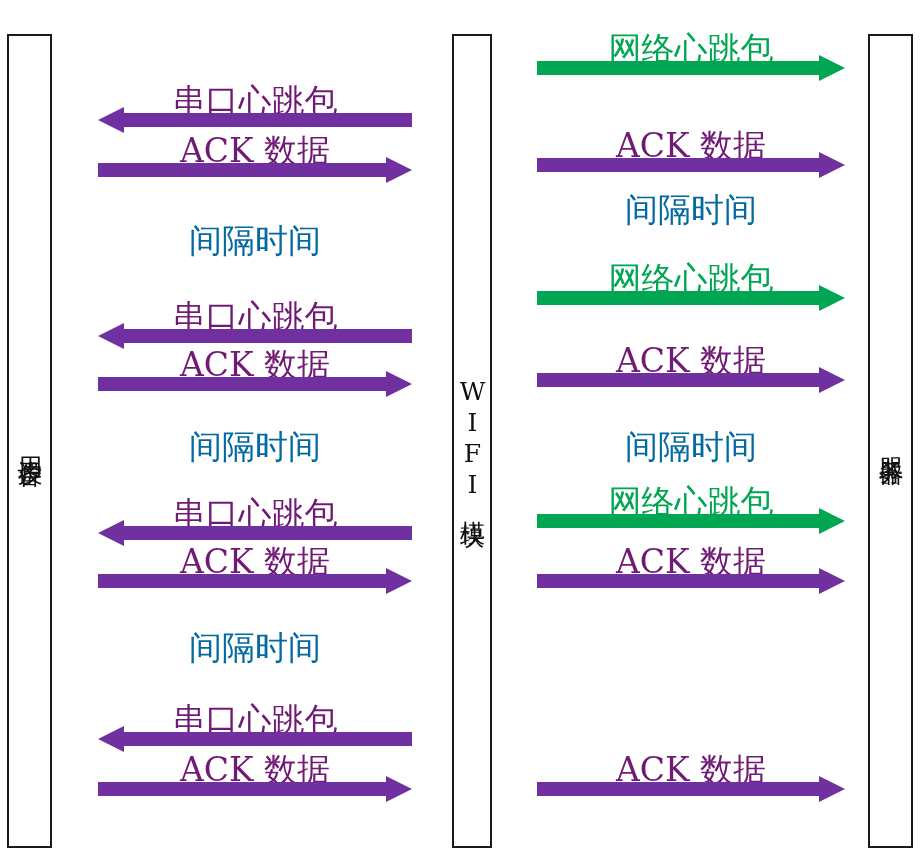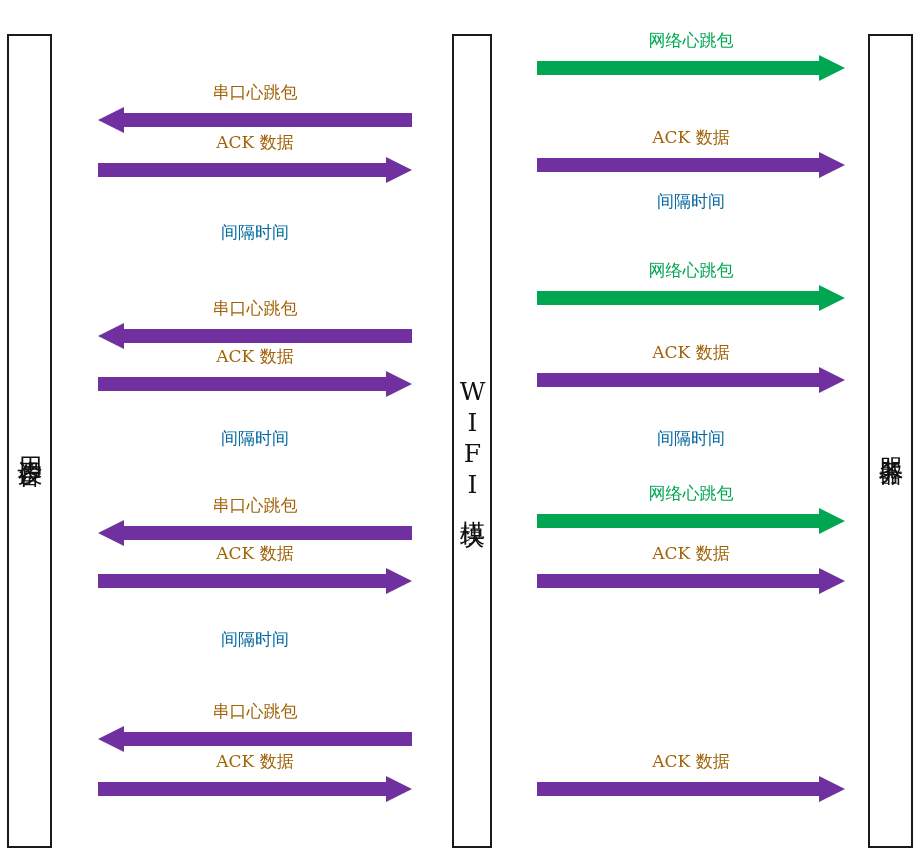--- a/index.html
+++ b/index.html
@@ -43,24 +43,24 @@
     height: 26px;
   }
   .arrow svg { display: block; overflow: visible; }
 
   
   .msg-label {
     position: absolute;
     text-align: center;
     white-space: nowrap;
     font-family: "DejaVu Serif", "Liberation Serif", serif;
-    font-size: 17px;
+    font-size: 33px;
     line-height: 1;
   }
-  .label-purple { color: #a16207; }
+  .label-purple { color: #701a75; }
   .label-green  { color: #00A651; }
   .label-red    { color: #0369a1; }
 </style>
 </head>
 <body>
 
 <div id="canvas">
 
   <div class="lifeline" style="left:7px; top:34px; width:45px; height:814px;">
     <span class="lifeline-label">用户设备</span>

